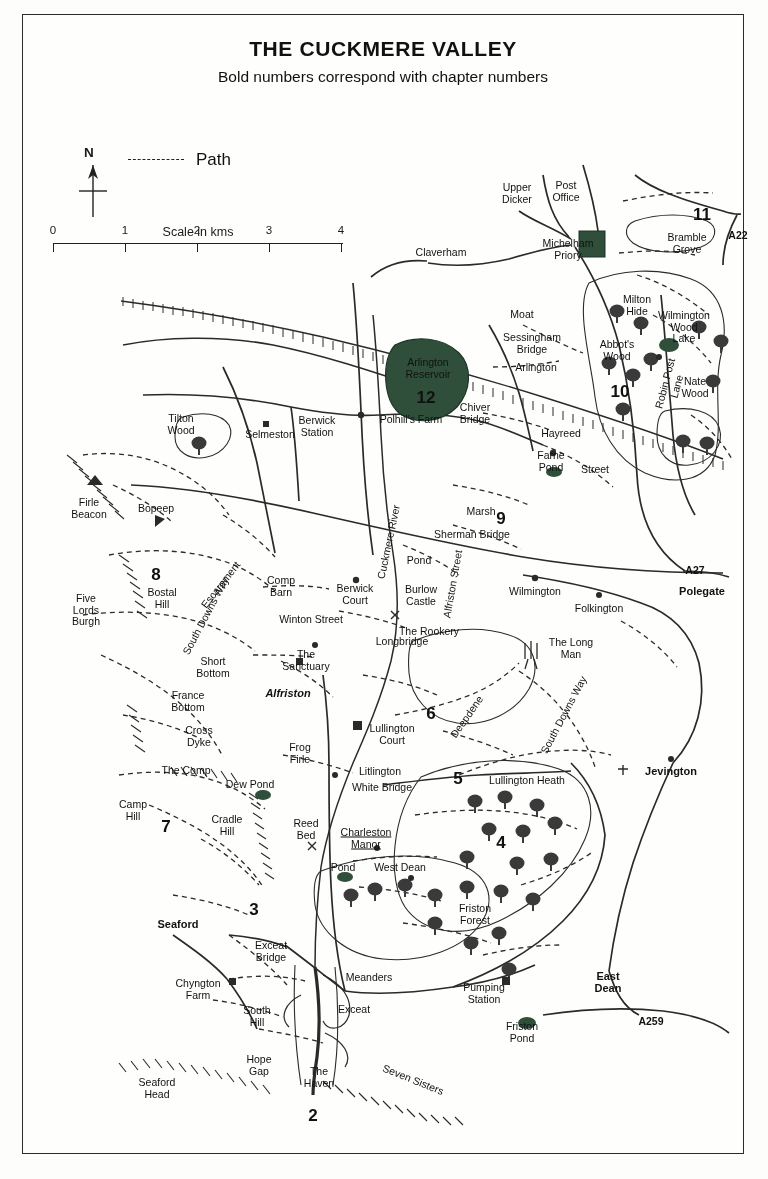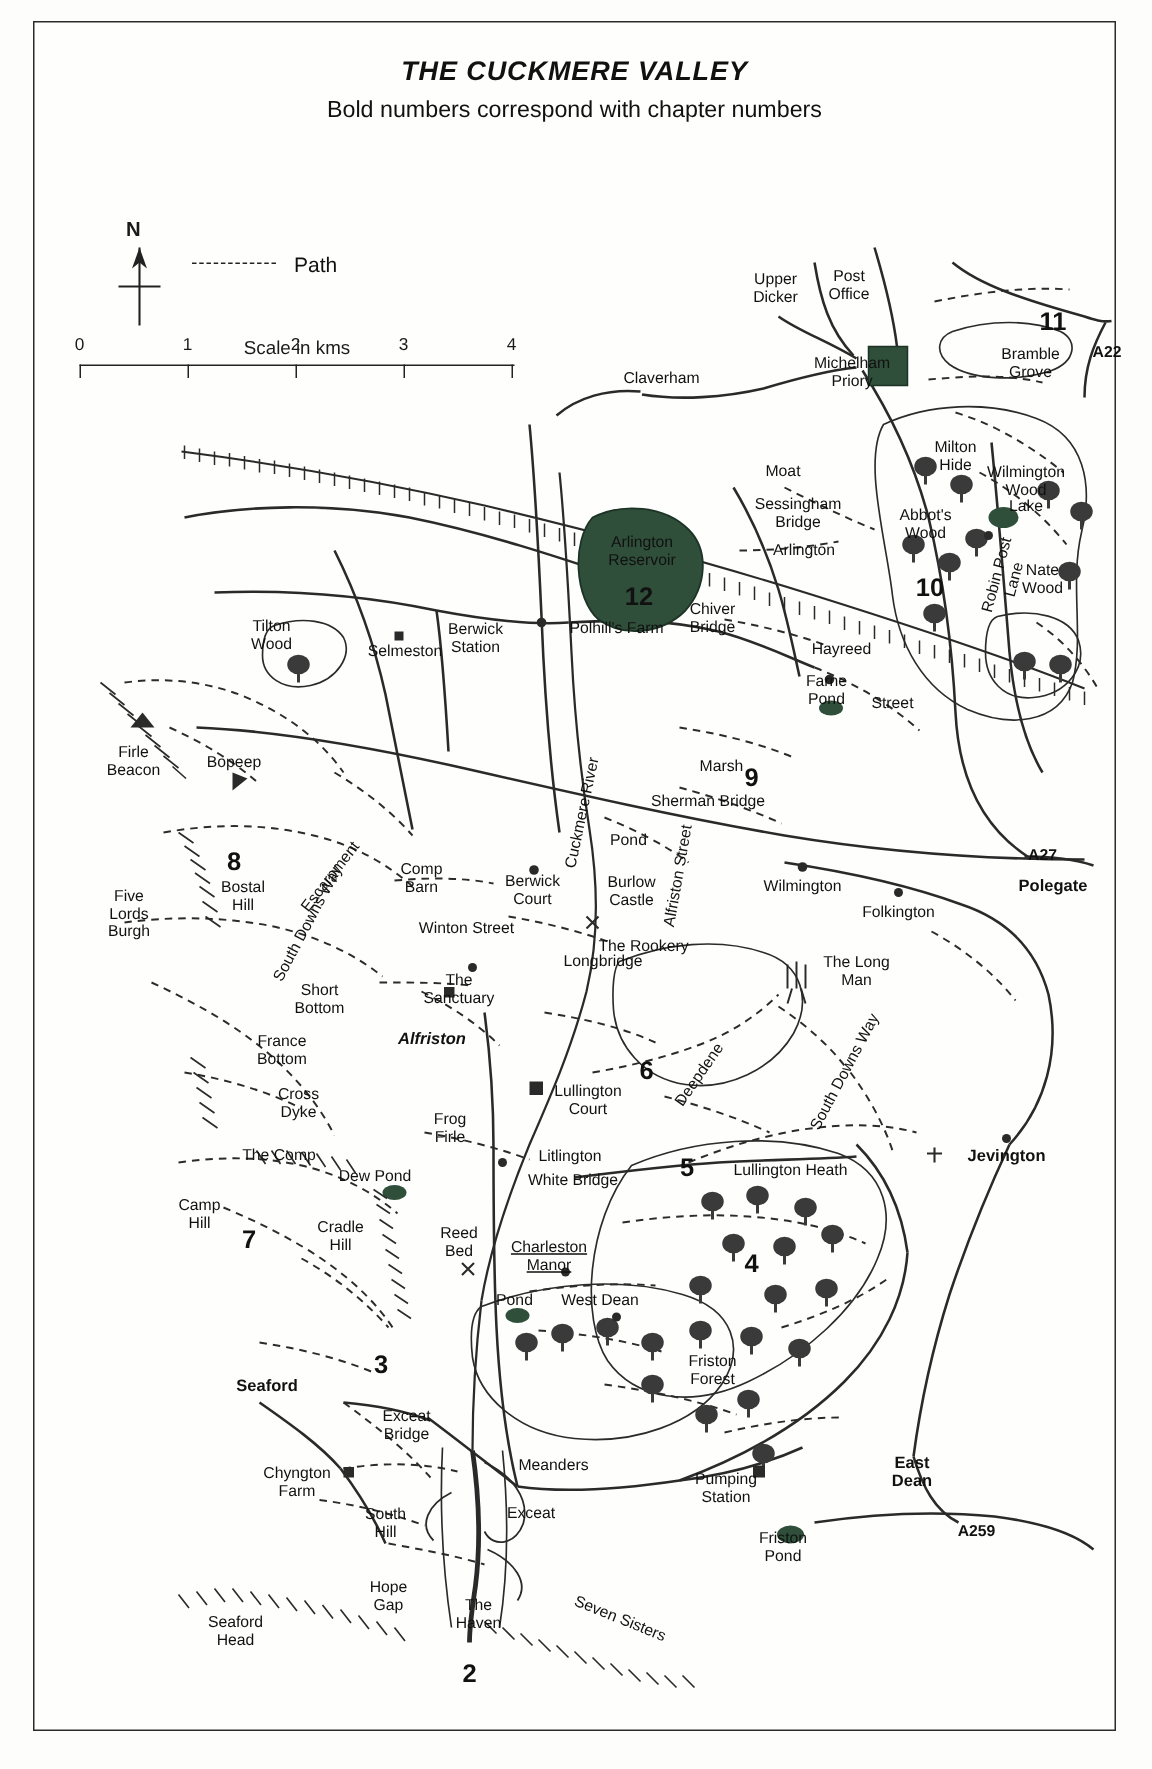--- a/index.html
+++ b/index.html
@@ -31,38 +31,37 @@
     box-sizing: border-box;
   }
   .title-block {
     position: absolute;
     left: 0;
     top: 22px;
     width: 100%;
     text-align: center;
   }
   .map-title {
-    font-size: 18px;
+    font-size: 21px;
     font-weight: bold;
     letter-spacing: 0.6px;
     color: #111;
-    font-style: italic;
   }
   .map-subtitle {
     font-size: 15.5px;
     margin-top: 7px;
     color: #111;
   }
   
   .legend {
     position: absolute;
     left: 105px;
-    top: 150px;
+    top: 134px;
     width: 215px;
-    font-size: 14px;
+    font-size: 17px;
   }
   .legend-row {
     display: flex;
     align-items: center;
     height: 22px;
   }
   .legend-sample {
     width: 56px;
     height: 12px;
     position: relative;

